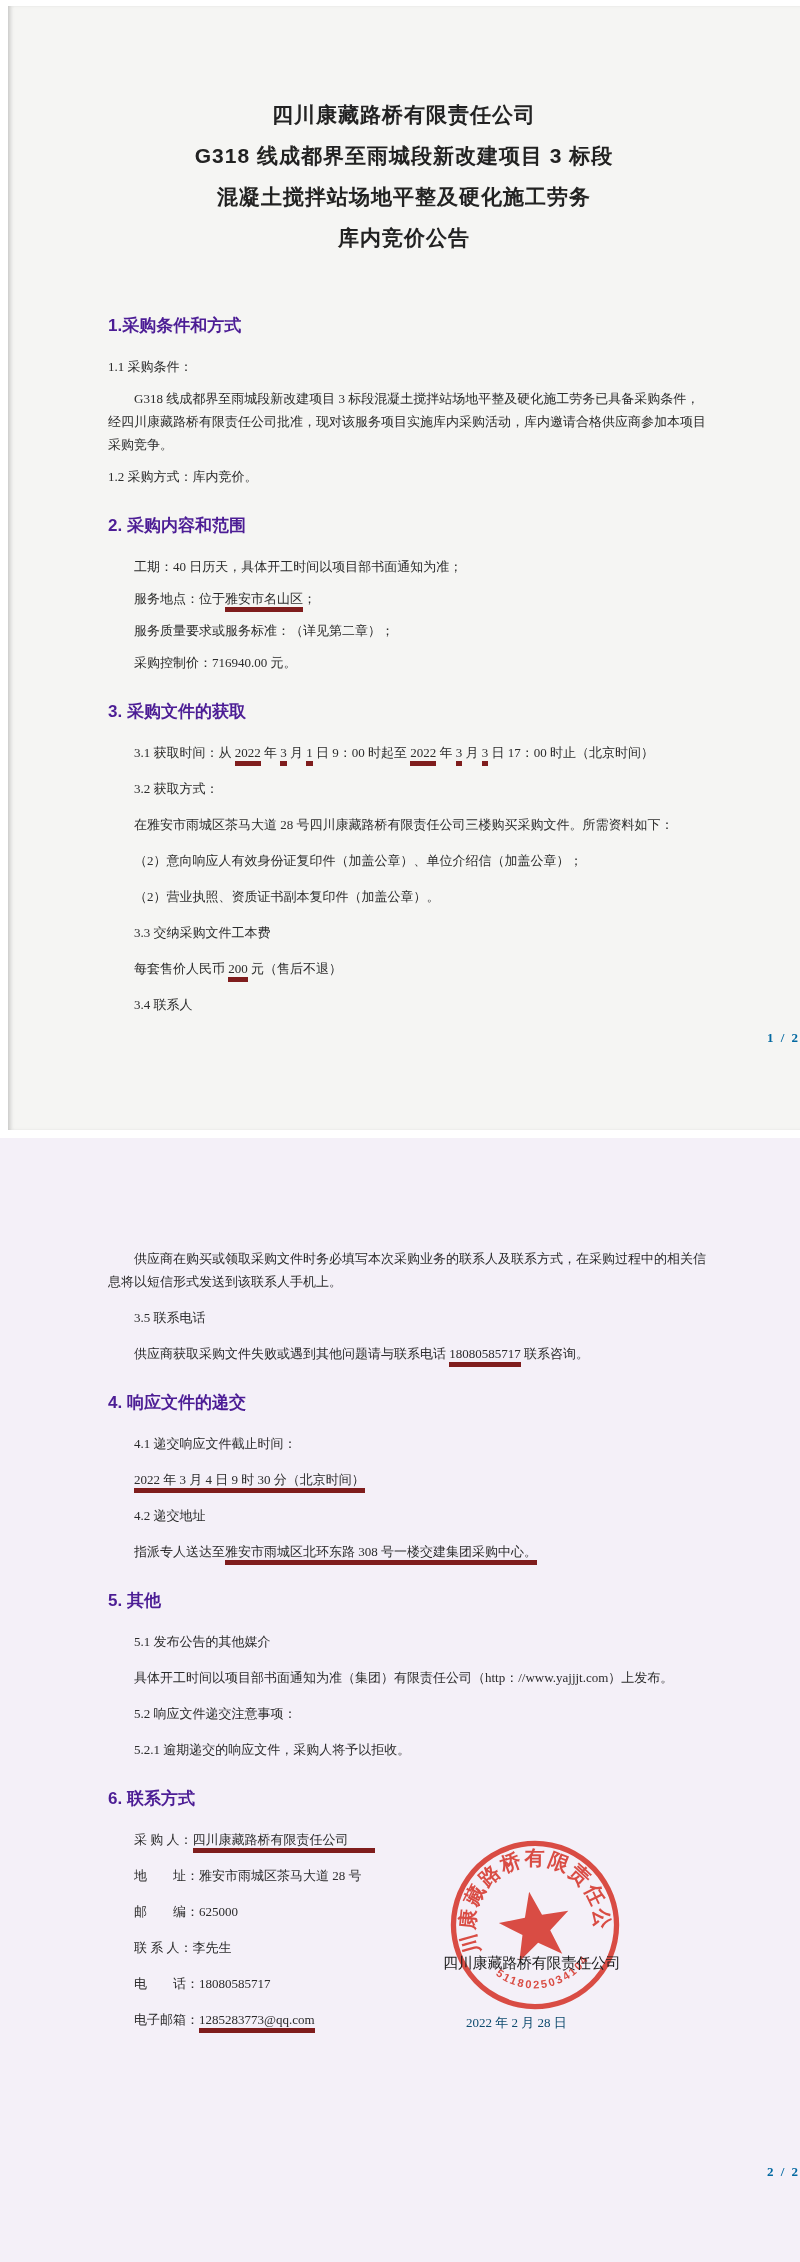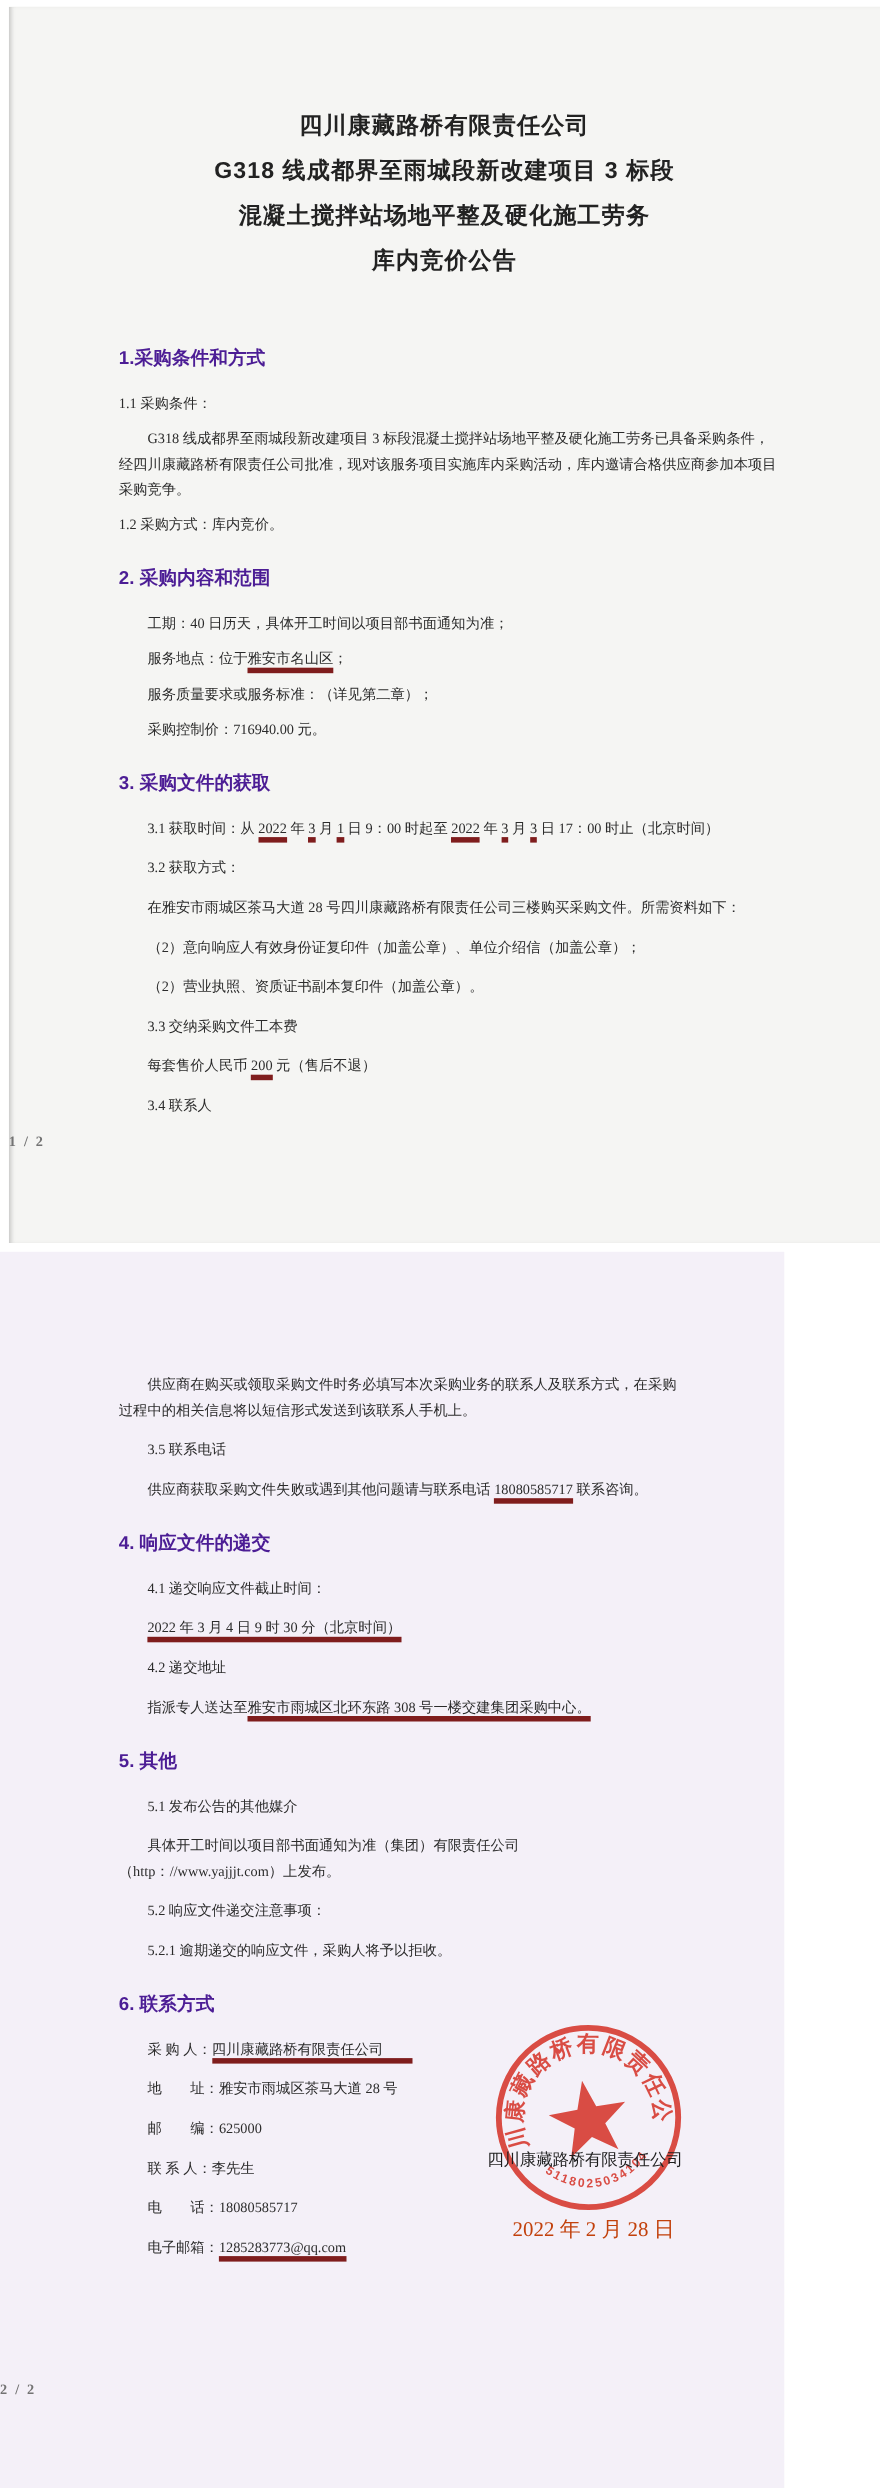--- a/index.html
+++ b/index.html
@@ -7,21 +7,21 @@
     width:800px;height:2262px;background:#ffffff;
     font-family:"Liberation Serif","DejaVu Serif",serif;
     color:#2b2b2b;position:relative;overflow:hidden;
   }
   .page{position:relative;box-sizing:border-box;}
   .page1{
     margin:6px 0 0 8px;width:792px;height:1124px;background:#f5f5f3;
     box-shadow:inset 4px 0 4px -2px rgba(110,110,110,.35);
   }
   .page2{
-    margin-top:8px;width:713px;height:1124px;background:#f4f0f8;
+    margin-top:8px;width:800px;height:1124px;background:#f4f0f8;
   }
   .content{padding:0 94px 0 100px;}
   .page2 .content{padding:0 92px 0 108px;}
   .title{padding-top:88px;text-align:center;}
   .t{
     font-family:"Liberation Sans","DejaVu Sans",sans-serif;
     font-weight:700;font-size:21px;line-height:41px;letter-spacing:1px;
     margin:0;color:#222;
   }
   .h{
@@ -29,36 +29,36 @@
     font-weight:700;font-size:17px;color:#4c1d95;
     margin:26px 0 18px;
   }
   .h1x{margin-top:56px;}
   .p{font-size:13px;line-height:23px;margin:9px 0;}
   .sp{margin:13px 0;}       
   .ti{text-indent:2em;}     
   .i1{padding-left:2em;}    
   .u{border-bottom:5px solid #7f1d1d;padding-bottom:1px;white-space:pre;}
   .pg-footer{
-    position:absolute;left:0;right:0;top:1024px;text-align:left;
-    font-size:13px;font-weight:700;color:#737373;letter-spacing:2px;
+    position:absolute;left:0;right:0;top:1024px;text-align:right;
+    font-size:13px;font-weight:700;color:#0369a1;letter-spacing:2px;
   }
   
   .stamp-svg{
     position:absolute;left:445px;top:697px;width:180px;height:180px;
     transform:rotate(-10deg);opacity:.88;mix-blend-mode:multiply;
   }
   .stamp-arc{font-family:"Liberation Sans","DejaVu Sans",sans-serif;font-weight:700;font-size:19px;letter-spacing:2px;}
   .stamp-num{font-family:"Liberation Sans","DejaVu Sans",sans-serif;font-weight:700;font-size:10.5px;letter-spacing:2px;}
   .sig-name{
     position:absolute;left:443px;top:816px;font-size:15px;color:#1d1d1d;
     letter-spacing:-0.2px;margin:0;
   }
   .sig-date{
-    position:absolute;left:466px;top:876px;font-size:19px;color:#c2410c;margin:0;
+    position:absolute;left:466px;top:876px;font-size:13px;color:#0c4a6e;margin:0;
   }
 </style>
 </head>
 <body>
 
 <div class="page page1">
   <div class="title">
     <p class="t">四川康藏路桥有限责任公司</p>
     <p class="t">G318 线成都界至雨城段新改建项目 3 标段</p>
     <p class="t">混凝土搅拌站场地平整及硬化施工劳务</p>

